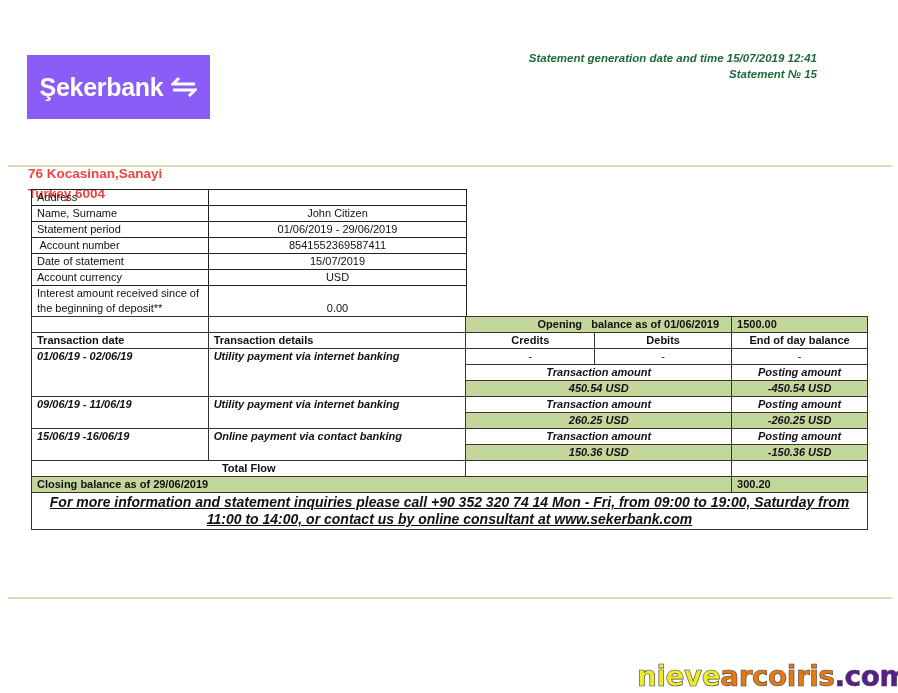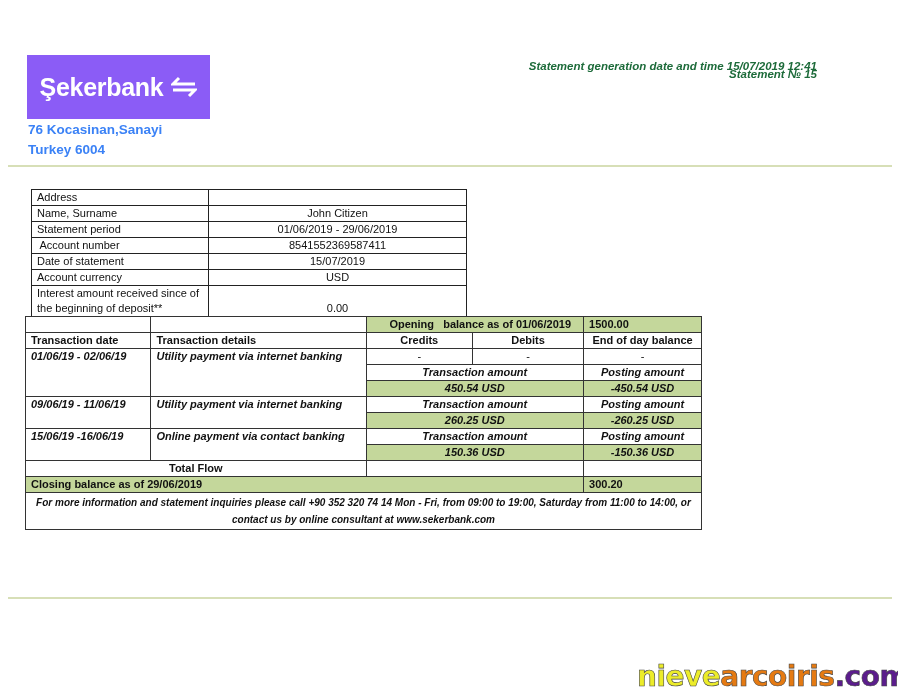--- a/index.html
+++ b/index.html
@@ -6,49 +6,49 @@
   body {
     width: 898px; height: 693px; background: #ffffff; position: relative; overflow: hidden;
     font-family: "Liberation Sans", "DejaVu Sans", sans-serif; color: #111;
   }
   .logo {
     position: absolute; left: 27px; top: 55px; width: 183px; height: 64px; background: #8b5cf6;
     display: flex; align-items: center; justify-content: center; gap: 8px;
   }
   .logo-text { color: #fff; font-weight: bold; font-size: 25px; letter-spacing: -0.3px; }
   .logo-icon { width: 26px; height: 22px; }
-  .addr { position: absolute; left: 28px; font-weight: bold; font-size: 13.5px; color: #3b82f6; }
+  .addr { position: absolute; left: 28px; font-weight: bold; font-size: 13.5px; color: #ef4444; margin-top: 44px; }
   .addr1 { top: 122px; }
   .addr2 { top: 142px; }
   .gen { position: absolute; right: 81px; text-align: right; font-style: italic; font-weight: bold; font-size: 11.5px; color: #1d6b3a; }
-  .gen1 { top: 60px; margin-left: 39px; }
+  .gen1 { top: 52px; margin-left: 39px; }
   .gen2 { top: 68px; }
   .rule { position: absolute; left: 8px; width: 884px; height: 2px; background: #d7dfb7; }
   .rule-top { top: 165px; }
   .rule-bottom { top: 597px; }
 
   table { border-collapse: collapse; position: absolute; font-size: 11px; }
   td { padding: 0 5px; height: 15px; line-height: 15px; vertical-align: middle; white-space: nowrap; }
 
   
   .info { left: 31px; top: 189px; width: 436px; }
   .info td { border: 1px solid #222; }
   .info td.k { width: 166px; text-align: left; }
   .info td.v { text-align: center; }
   .info td.multi { white-space: normal; line-height: 15px; }
 
   
-  .main { left: 25px; top: 316px; width: 677px; }
+  .main { left: 31px; top: 316px; width: 837px; }
   .main td { border: 1px solid #333; }
   .main .green { background: #c4d79b; }
   .main .bold { font-weight: bold; }
   .main .it { font-style: italic; font-weight: bold; }
   .main .c { text-align: center; }
   .main .l { text-align: left; }
-  .main td.footer { white-space: normal; text-align: center; font-style: italic; font-weight: bold; font-size: 10px; line-height: 17px; padding: 1px 10px; }
+  .main td.footer { white-space: normal; text-align: center; font-style: italic; font-weight: bold; font-size: 14px; line-height: 17px; padding: 1px 10px; text-decoration: underline; }
 
   .watermark {
     position: absolute; left: 609px; top: 660px; font-family: "DejaVu Sans", sans-serif; font-weight: bold; font-size: 28px;
     letter-spacing: -0.5px; margin-left: 28px; -webkit-text-stroke: 0.6px #444;
   }
   .wm1 { color: #ecec2a; }
   .wm2 { color: #e57a12; }
   .wm3 { color: #5b1d8c; }
 </style>
 </head>

